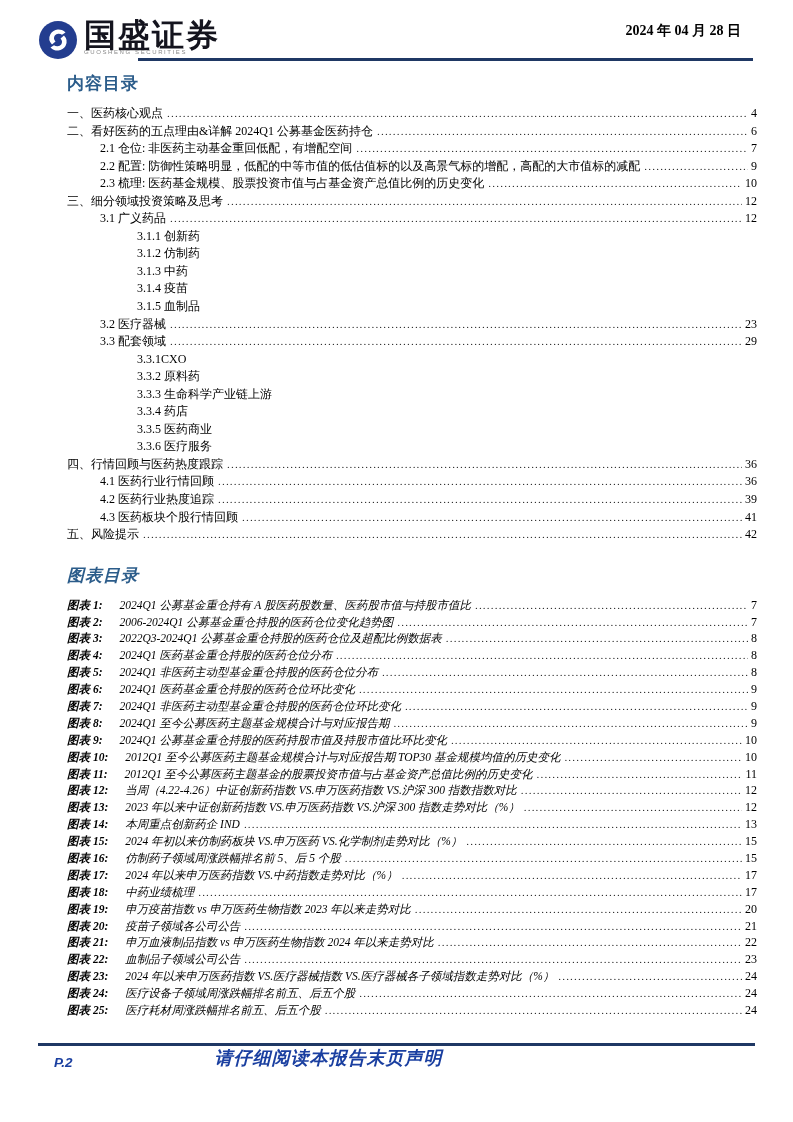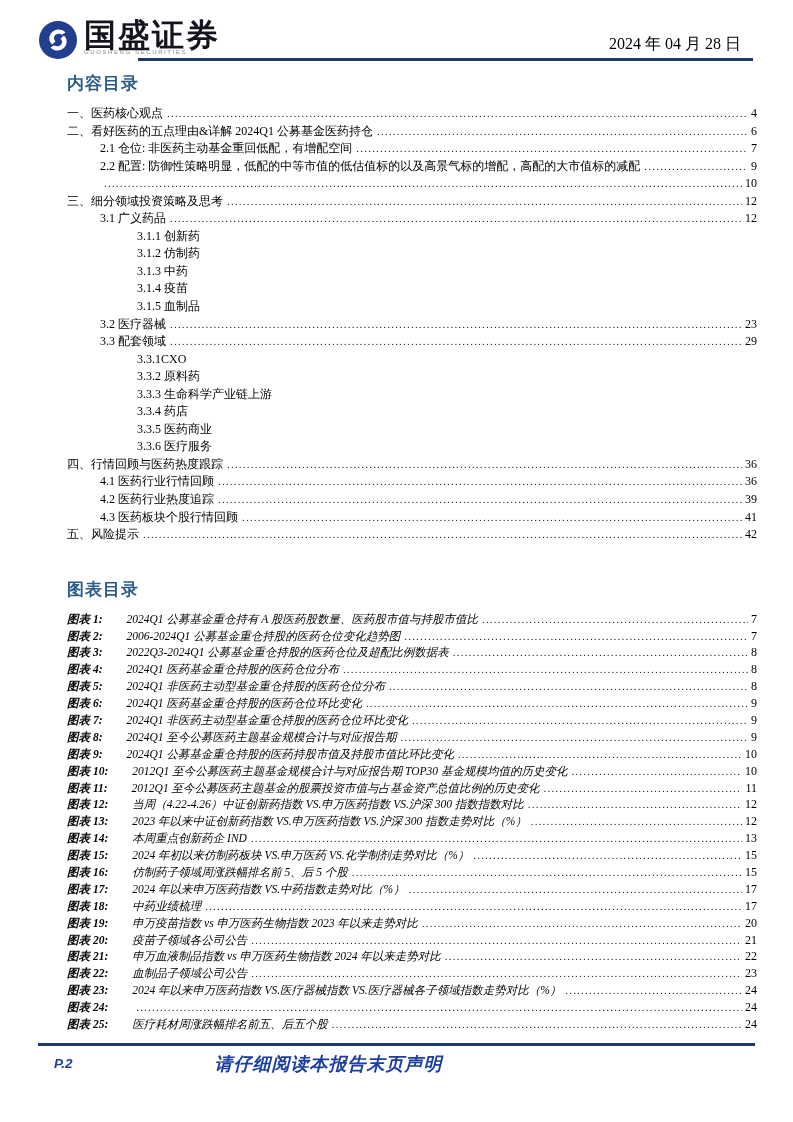--- a/index.html
+++ b/index.html
@@ -20,37 +20,37 @@
   .brand-cn{
     font-family:"Liberation Serif",serif;
     font-size:32px;font-weight:bold;color:#14141e;
     letter-spacing:2px;line-height:26px;margin-top:2px;
   }
   .brand-en{
     font-size:6px;color:#8a8a8a;letter-spacing:1.6px;
     font-family:"Liberation Sans",sans-serif;margin-top:1px;
   }
   .report-date{
-    position:absolute;right:12px;top:16px;
-    font-size:16px;font-weight:normal;color:#000;
+    position:absolute;right:12px;top:4px;
+    font-size:14px;font-weight:bold;color:#000;
     font-family:"Liberation Serif",serif;
   }
   .header-rule{
     position:absolute;top:40px;left:100px;right:0;
     height:3px;background:#1f3864;
   }
 
   
   .main{position:absolute;top:66px;left:67px;width:690px;}
   .section-title{
     font-size:17px;font-weight:bold;color:#2b5c8a;
     letter-spacing:1px;margin:6px 0 10px 0;
     font-family:"Liberation Serif",serif;
   }
-  .section-title.second{margin-top:34px;}
+  .section-title.second{margin-top:20px;font-style:italic;}
 
   .toc-list,.figure-list{width:100%;}
   .toc-row{
     display:flex;align-items:baseline;
     font-size:12px;line-height:17.55px;height:17.55px;
     overflow:hidden;white-space:nowrap;
   }
   .toc-row .t{flex:0 0 auto;}
   .toc-row.lvl-2{padding-left:33px;}
   .toc-row.lvl-3{padding-left:66px;flex-direction:column;}
@@ -61,29 +61,29 @@
   .leader::after{
     content:"......................................................................................................................................................................................";
     font-size:11px;letter-spacing:1.2px;
   }
   .pg{flex:0 0 auto;text-align:right;font-size:12px;}
 
   .figure-list .toc-row{
     font-size:11.5px;line-height:16.9px;height:16.9px;
   }
   .figure-list .num{
-    font-style:italic;font-weight:bold;margin-right:24px;flex:0 0 auto;
+    font-style:italic;font-weight:bold;margin-right:17px;flex:0 0 auto;
   }
   .figure-list .t{font-style:italic;}
 
   
   .footer{position:absolute;left:38px;right:38px;top:1043px;}
   .footer-rule{height:2.5px;background:#1f3864;}
   .footer-row{
-    display:flex;align-items:center;margin-top:6px;
+    display:flex;align-items:flex-end;
     color:#1a3fa0;font-weight:bold;font-style:italic;
     font-family:"Liberation Serif",serif;
   }
   .page-label{font-size:13.5px;margin-left:16px;font-family:"Liberation Sans",sans-serif;}
   .footer-disclaimer{font-size:18px;margin-left:142px;letter-spacing:1px;}
 </style>
 </head>
 <body>
 
 <div class="page">
@@ -121,20 +121,21 @@
           <span class="t">2.1 仓位: 非医药主动基金重回低配，有增配空间</span>
           <span class="leader"></span>
           <span class="pg">7</span>
         </div>
         <div class="toc-row lvl-2">
           <span class="t">2.2 配置: 防御性策略明显，低配的中等市值的低估值标的以及高景气标的增配，高配的大市值标的减配</span>
           <span class="leader"></span>
           <span class="pg">9</span>
         </div>
         <div class="toc-row lvl-2">
+          <span class="t">2.3 梳理: 医药基金规模、股票投资市值与占基金资产总值比例的历史变化</span>
           <span class="leader"></span>
           <span class="pg">10</span>
         </div>
         <div class="toc-row lvl-1">
           <span class="t">三、细分领域投资策略及思考</span>
           <span class="leader"></span>
           <span class="pg">12</span>
         </div>
         <div class="toc-row lvl-2">
           <span class="t">3.1 广义药品</span>
@@ -368,20 +369,21 @@
           <span class="pg">23</span>
         </div>
         <div class="toc-row">
           <span class="num">图表 23:</span>
           <span class="t">2024 年以来申万医药指数 VS.医疗器械指数 VS.医疗器械各子领域指数走势对比（%）</span>
           <span class="leader"></span>
           <span class="pg">24</span>
         </div>
         <div class="toc-row">
           <span class="num">图表 24:</span>
+          <span class="t">医疗设备子领域周涨跌幅排名前五、后五个股</span>
           <span class="leader"></span>
           <span class="pg">24</span>
         </div>
         <div class="toc-row">
           <span class="num">图表 25:</span>
           <span class="t">医疗耗材周涨跌幅排名前五、后五个股</span>
           <span class="leader"></span>
           <span class="pg">24</span>
         </div>
       </div>

